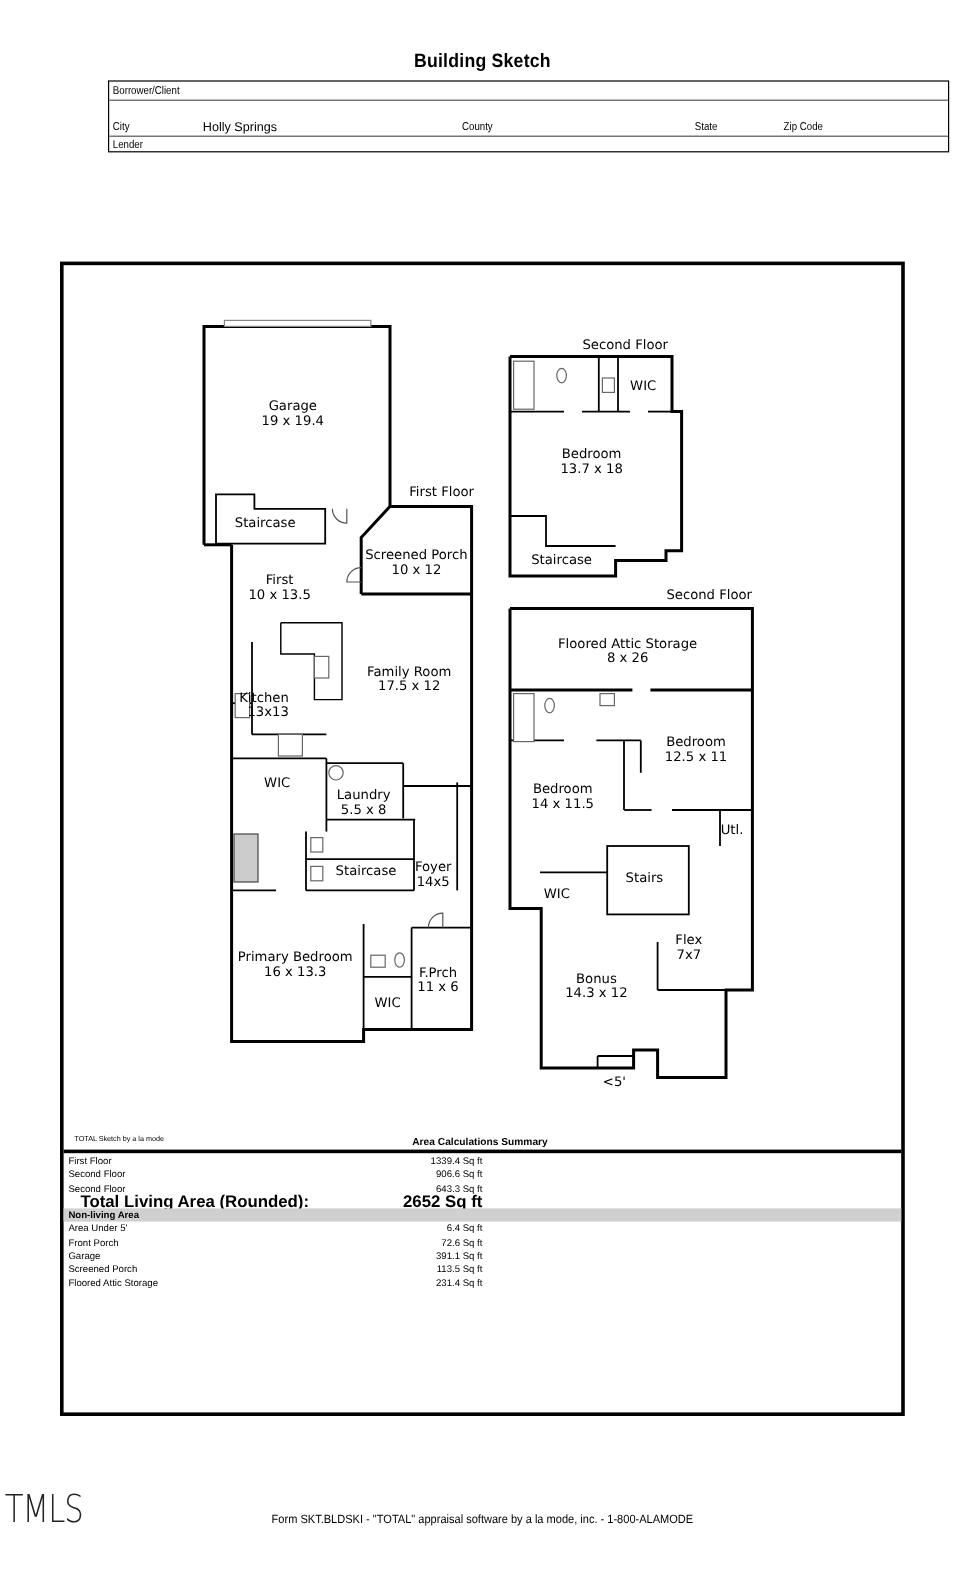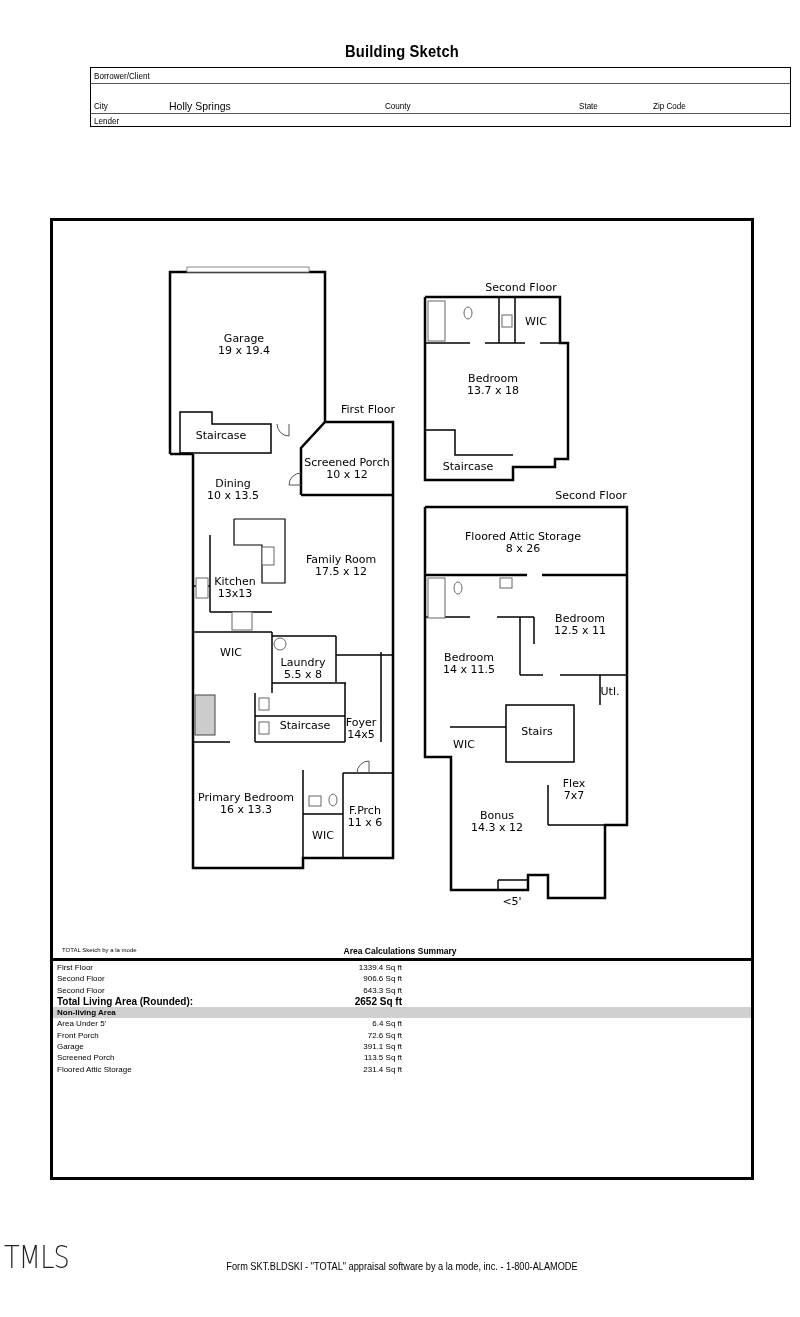--- a/index.html
+++ b/index.html
@@ -13,21 +13,21 @@
   .frame { position:absolute; left:50px; top:218px; width:704px; height:962px; border:3px solid #000; box-sizing:border-box; }
   .plan { position:absolute; left:0; top:0; width:800px; height:1317px; }
   .plan svg { position:absolute; left:0; top:0; }
   .lbl { position:absolute; font-family:"DejaVu Sans", sans-serif; font-size:11px; text-align:center; line-height:12px; white-space:nowrap; transform:translateX(-50%); }
   .sum-note { position:absolute; left:62px; top:947px; font-size:6px; }
   .sum-title { position:absolute; left:0; width:800px; top:946px; text-align:center; font-weight:bold; font-size:8.5px; }
   .sum-sep { position:absolute; left:53px; top:958px; width:698px; height:3px; background:#000; }
   .sum-table { position:absolute; left:53px; top:962px; width:698px; font-size:8px; }
   .sum-row { height:11.3px; line-height:11.3px; position:relative; }
   .sum-row.section { background:#d0d0d0; font-weight:bold; }
-  .sum-row.bold { font-weight:bold; font-size:10px; }
+  .sum-row.bold { font-weight:bold; font-size:14px;margin-left:10px; }
   .sum-name { position:absolute; left:4px; }
   .sum-val { position:absolute; right:349px; text-align:right; }
   .footer { position:absolute; top:1261px; left:0; width:804px; text-align:center; font-size:10px; transform:scaleX(0.92); }
   .logo { position:absolute; left:4px; top:1238px; font-size:32px; font-weight:100; letter-spacing:-1px; color:#222; font-family:"DejaVu Sans", sans-serif; transform:scaleX(0.8); transform-origin:left; }
 </style>
 </head>
 <body>
 
 <div class="title">Building Sketch</div>
 
@@ -131,23 +131,23 @@
       <circle cx="280" cy="644" r="6"></circle>
       <rect x="232" y="612" width="20" height="18"></rect>
     </g>
     <rect x="195" y="695" width="20" height="40" fill="#ccc" stroke="#444" stroke-width="1"></rect>
   </svg>
 
   <div class="lbl" style="left:244px;top:333px"><span>Garage</span><br><span>19 x 19.4</span></div>
   <div class="lbl" style="left:221px;top:430px">Staircase</div>
   <div class="lbl" style="left:368px;top:404px">First Floor</div>
   <div class="lbl" style="left:347px;top:457px"><span>Screened Porch</span><br><span>10 x 12</span></div>
-  <div class="lbl" style="left:233px;top:478px"><span>Dining</span><br><span>10 x 13.5</span></div>
+  <div class="lbl" style="left:233px;top:478px"><span>First</span><br><span>10 x 13.5</span></div>
   <div class="lbl" style="left:341px;top:554px"><span>Family Room</span><br><span>17.5 x 12</span></div>
-  <div class="lbl" style="left:235px;top:576px;text-align:center"><span>Kitchen</span><br><span>13x13</span></div>
+  <div class="lbl" style="left:220px;top:576px;text-align:right"><span>Kitchen</span><br><span>13x13</span></div>
   <div class="lbl" style="left:231px;top:647px">WIC</div>
   <div class="lbl" style="left:303px;top:657px"><span>Laundry</span><br><span>5.5 x 8</span></div>
   <div class="lbl" style="left:305px;top:720px">Staircase</div>
   <div class="lbl" style="left:361px;top:717px"><span>Foyer</span><br><span>14x5</span></div>
   <div class="lbl" style="left:246px;top:792px"><span>Primary Bedroom</span><br><span>16 x 13.3</span></div>
   <div class="lbl" style="left:365px;top:805px"><span>F.Prch</span><br><span>11 x 6</span></div>
   <div class="lbl" style="left:323px;top:830px">WIC</div>
 
   <div class="lbl" style="left:521px;top:282px">Second Floor</div>
   <div class="lbl" style="left:536px;top:316px">WIC</div>

